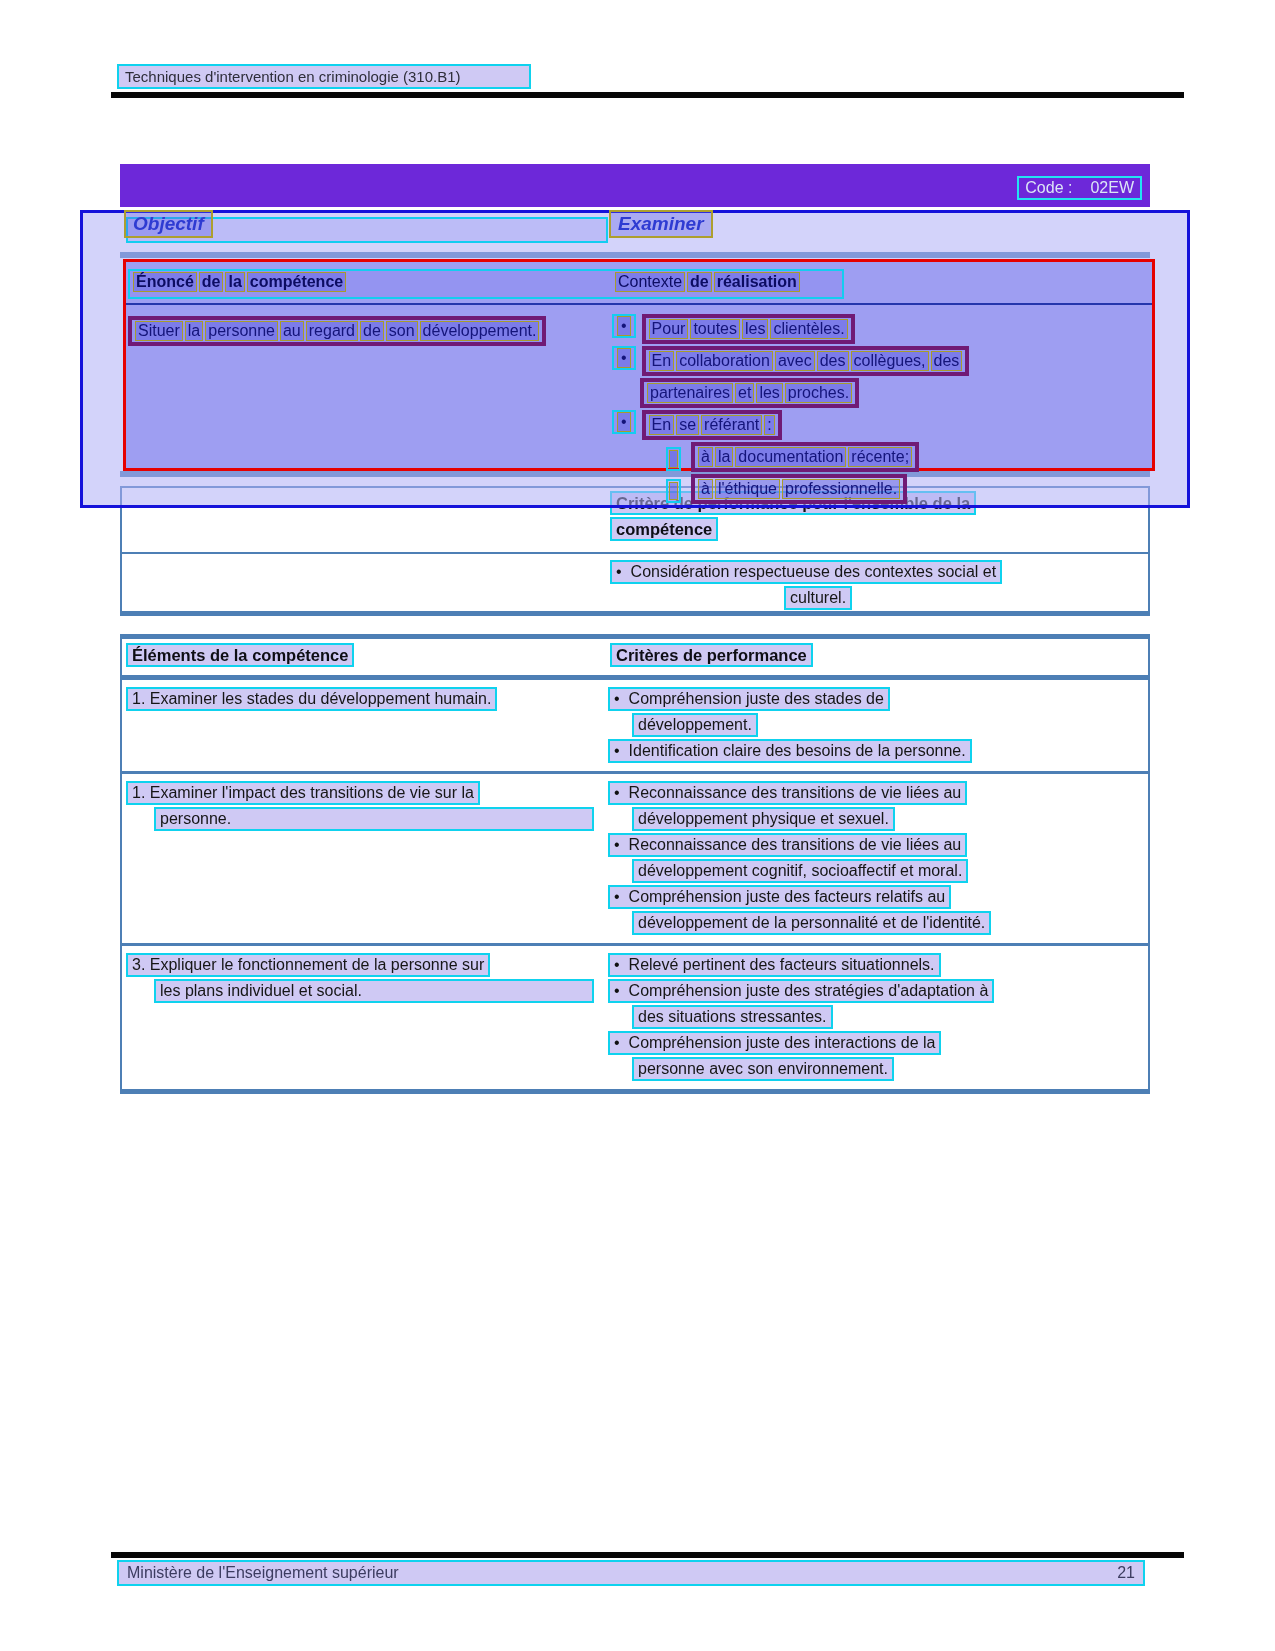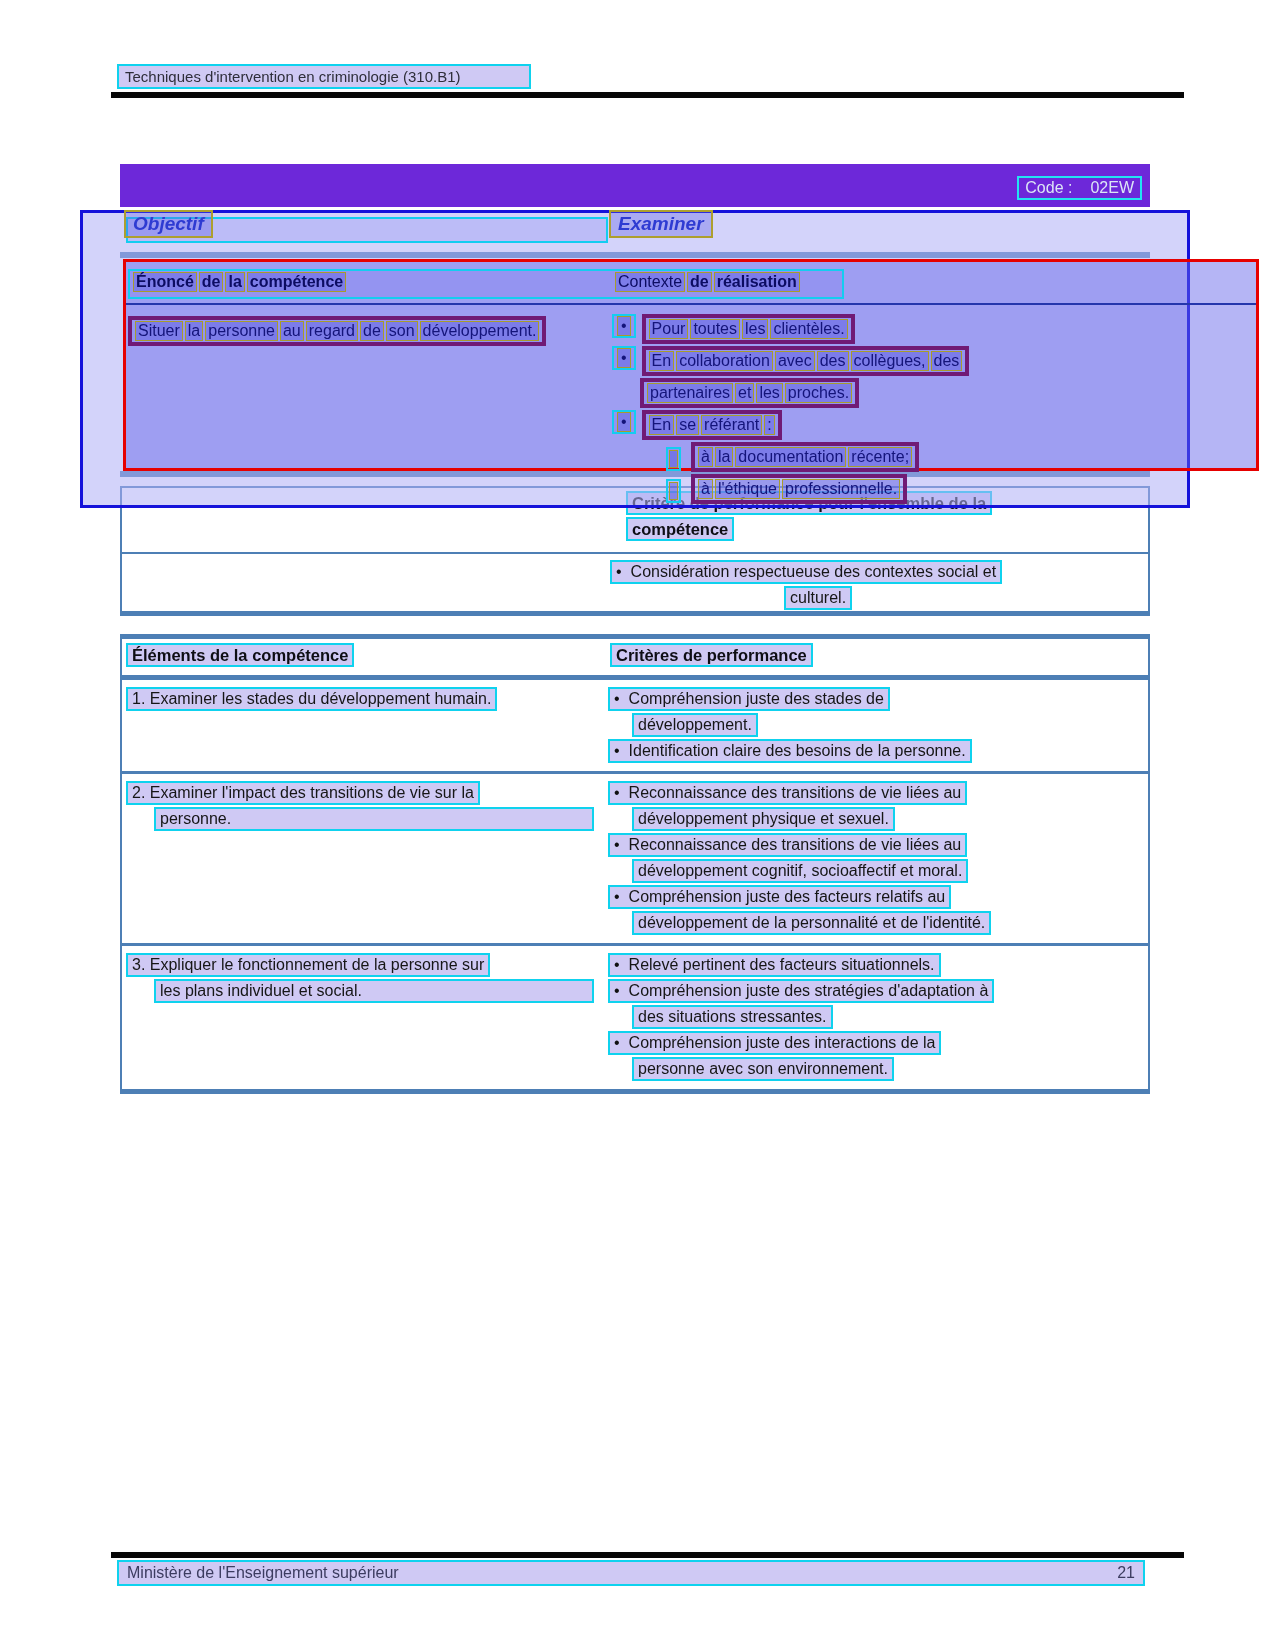--- a/index.html
+++ b/index.html
@@ -39,33 +39,33 @@
 
   .overlay{left:80px;top:210px;width:1110px;height:298px;border:3px solid #1512da;
       background:rgba(175,175,246,0.55);z-index:5;box-sizing:border-box;}
   .steel{background:#4d7fb5;z-index:1;}
 
   .obj-label{position:absolute;z-index:7;font-style:italic;font-weight:bold;font-size:19px;
       color:#2e3bd2;border:2px solid #ad9f2e;background:rgba(95,95,225,0.35);padding:1px 7px;}
   .obj-cyan{position:absolute;left:126px;top:217px;width:482px;height:26px;z-index:6;
       border:2px solid #13cdf0;background:rgba(110,110,235,0.22);box-sizing:border-box;}
 
-  .redbox{left:123px;top:259px;width:1136px;height:212px;border:3px solid #e60000;
+  .redbox{left:123px;top:259px;width:1032px;height:212px;border:3px solid #e60000;
       background:rgba(100,100,235,0.48);z-index:6;box-sizing:border-box;}
   .rb-header{position:absolute;left:2px;top:7px;width:708px;border:2px solid #13cdf0;
       background:rgba(108,108,238,0.18);padding:1px 2px;height:24px;}
   .rb-contexte{position:absolute;left:484px;top:1px;white-space:nowrap;}
   .rb-sep{position:absolute;left:0;top:41px;width:100%;height:2px;background:#2436ac;}
   .rb-enonce{position:absolute;left:2px;top:54px;}
   .rb-ctx{position:absolute;left:486px;top:52px;}
 
   .t1{left:120px;top:486px;width:1030px;height:130px;border:2px solid #4d7fb5;
       border-bottom-width:5px;z-index:1;box-sizing:border-box;}
   .t1-sep{position:absolute;left:0;top:64px;width:100%;height:2px;background:#4d7fb5;}
-  .t1-hdr{position:absolute;left:504px;top:3px;}
+  .t1-hdr{position:absolute;left:488px;top:3px;}
   .t1-item{position:absolute;left:488px;top:72px;text-align:center;}
 
   .t2{left:120px;top:634px;width:1030px;border:2px solid #4d7fb5;border-top-width:5px;
       border-bottom-width:5px;z-index:1;box-sizing:border-box;}
   .t2-head{position:relative;height:36px;border-bottom:5px solid #4d7fb5;}
   .t2-row{display:grid;grid-template-columns:486px 1fr;padding:7px 0 6px 0;}
   .t2-row + .t2-row{border-top:3px solid #4d7fb5;}
   .crit-group{margin:0;}
   .el-line0{margin-left:4px;}
   .el-line1{display:block;margin-left:32px;margin-right:14px;}
@@ -164,21 +164,21 @@
               <div class="lnrow"><span class="hl"><span class="blt">•</span>Compréhension juste des stades de</span></div>
               <div class="lnrow" style="margin-left: 24px;"><span class="hl">développement.</span></div>
             </div>
             <div class="crit-group">
               <div class="lnrow"><span class="hl"><span class="blt">•</span>Identification claire des besoins de la personne.</span></div>
             </div>
           </div>
         </div>
         <div class="t2-row">
           <div>
-            <div class="lnrow"><span class="hl el-line0">2. Examiner l'impact des transitions de vie sur la</span></div>
+            <div class="lnrow"><span class="hl el-line0">1. Examiner l'impact des transitions de vie sur la</span></div>
             <div class="lnrow">
               <span class="hl el-line1">personne.</span>
             </div>
           </div>
           <div>
             <div class="crit-group">
               <div class="lnrow"><span class="hl"><span class="blt">•</span>Reconnaissance des transitions de vie liées au</span></div>
               <div class="lnrow" style="margin-left: 24px;"><span class="hl">développement physique et sexuel.</span></div>
             </div>
             <div class="crit-group">

